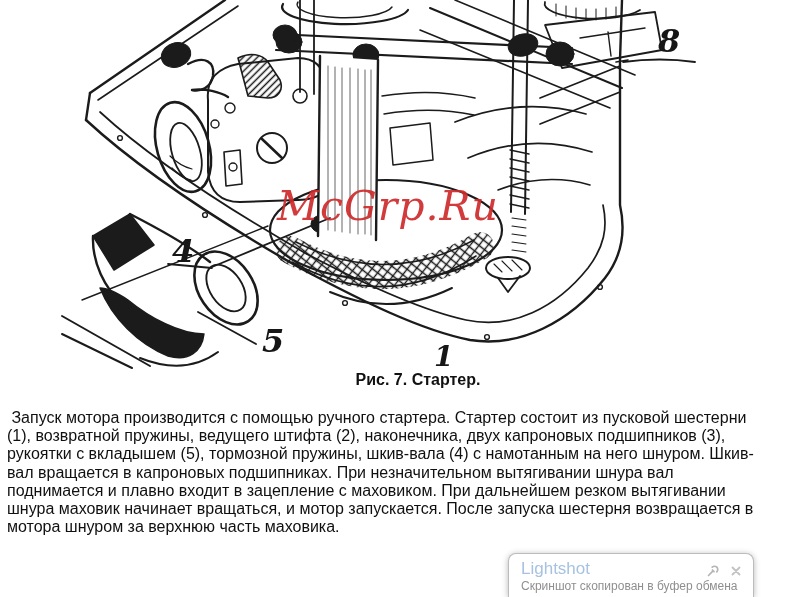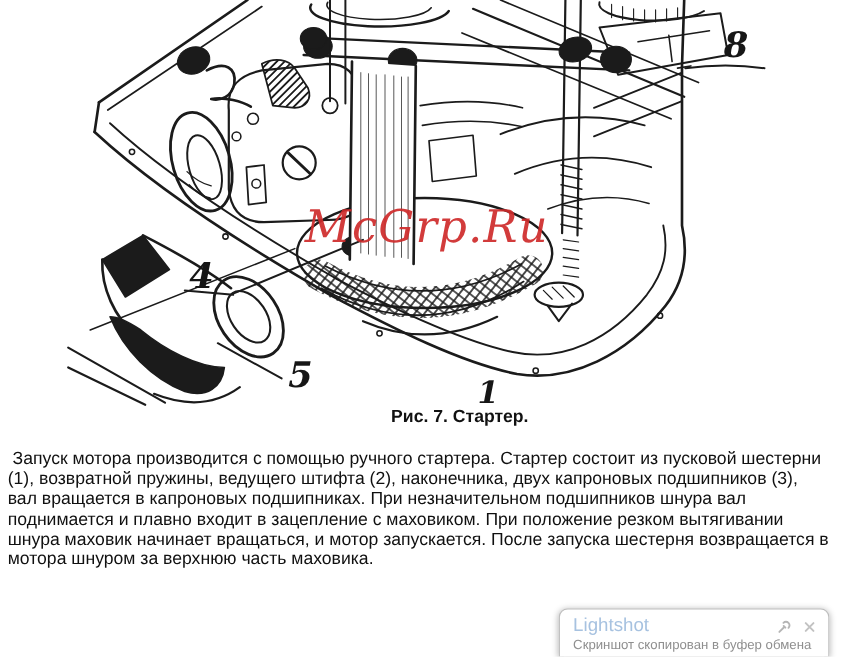--- a/index.html
+++ b/index.html
@@ -22,21 +22,21 @@
 
   
   .paragraph{position:absolute;left:7px;top:409px;width:780px;color:#101010;}
   .pline{font-size:16px;line-height:18.2px;white-space:pre;}
 
   
   .lightshot{position:absolute;left:508px;top:553px;width:246px;height:44px;
     background:#ffffff;border:1px solid #bcbcbc;border-bottom:none;
     border-radius:8px 8px 0 0;box-shadow:0 1px 6px rgba(0,0,0,.28);
     box-sizing:border-box;padding:5px 8px 0 12px;}
-  .ls-head{display:flex;align-items:center;}
+  .ls-head{display:flex;align-items:flex-end;}
   .ls-title{font-size:17px;color:#a7c2e0;flex:1 1 auto;line-height:19px;}
   .ls-icons{display:flex;gap:9px;margin-top:3px;margin-right:2px;}
   .ls-iconbtn{width:14px;height:14px;display:inline-block;cursor:pointer;}
   .ls-msg{font-size:12px;color:#8f8f8f;margin-top:1px;white-space:nowrap;}
 </style>
 </head>
 <body>
 
 <div class="page">
 
@@ -159,22 +159,23 @@
     </g>
   </svg>
 
   <div class="watermark">McGrp.Ru</div>
 
   <div class="caption">Рис. 7. Стартер.</div>
 
   <div class="paragraph">
       <div class="pline"> Запуск мотора производится с помощью ручного стартера. Стартер состоит из пусковой шестерни</div>
       <div class="pline">(1), возвратной пружины, ведущего штифта (2), наконечника, двух капроновых подшипников (3),</div>
-      <div class="pline">вал вращается в капроновых подшипниках. При незначительном подшипников шнура вал</div>
-      <div class="pline">поднимается и плавно входит в зацепление с маховиком. При положение резком вытягивании</div>
+      <div class="pline">рукоятки с вкладышем (5), тормозной пружины, шкив-вала (4) с намотанным на него шнуром. Шкив-</div>
+      <div class="pline">вал вращается в капроновых подшипниках. При незначительном вытягивании шнура вал</div>
+      <div class="pline">поднимается и плавно входит в зацепление с маховиком. При дальнейшем резком вытягивании</div>
       <div class="pline">шнура маховик начинает вращаться, и мотор запускается. После запуска шестерня возвращается в</div>
       <div class="pline">мотора шнуром за верхнюю часть маховика.</div>
     </div>
 
   <div class="lightshot">
     <div class="ls-head">
       <div class="ls-title">Lightshot</div>
       <div class="ls-icons">
         <span class="ls-iconbtn">
           <svg width="14" height="14" viewBox="0 0 14 14" fill="none" stroke="#b5b5b5" stroke-width="1.7" stroke-linecap="round">

